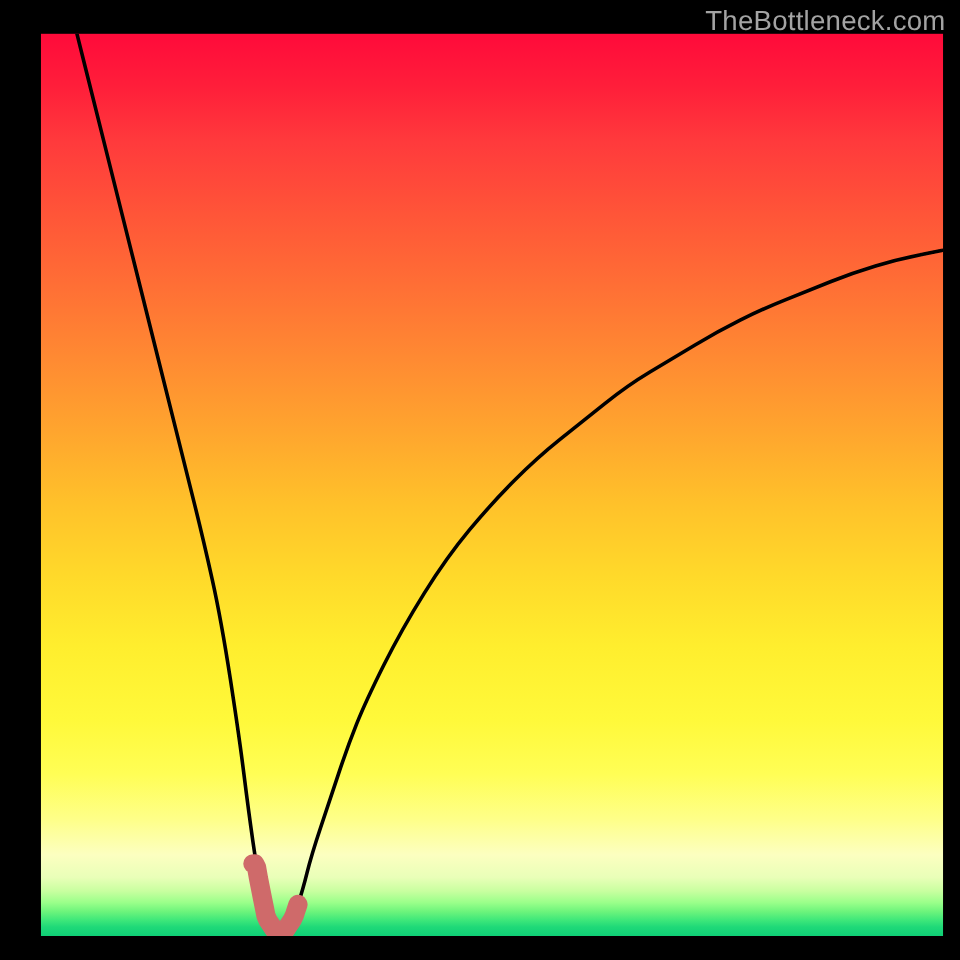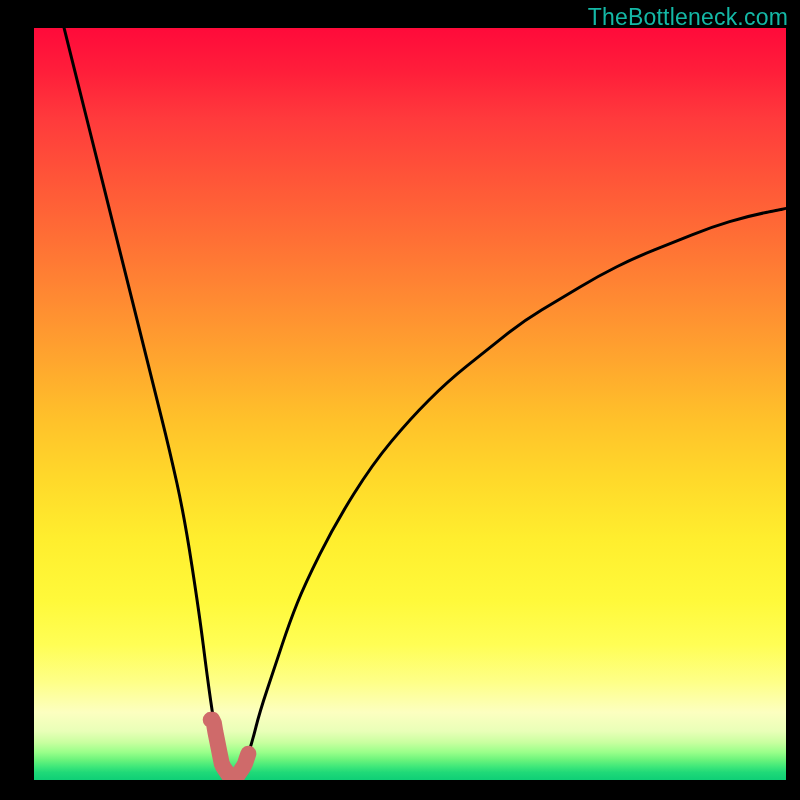--- a/index.html
+++ b/index.html
@@ -56,21 +56,21 @@
       #1fd978 99%,
       #0fcf76 100%
     );
   }
   .watermark {
     position: absolute;
     top: 4px;
     right: 12px;
     font-family: Arial, Helvetica, sans-serif;
     font-size: 23px;
-    color: #14b8a6;
+    color: #a3a3a3;
     font-weight: 500;
     letter-spacing: 0.2px;
   }
   svg.curve {
     position: absolute;
     left: 0;
     top: 0;
     width: 100%;
     height: 100%;
   }

